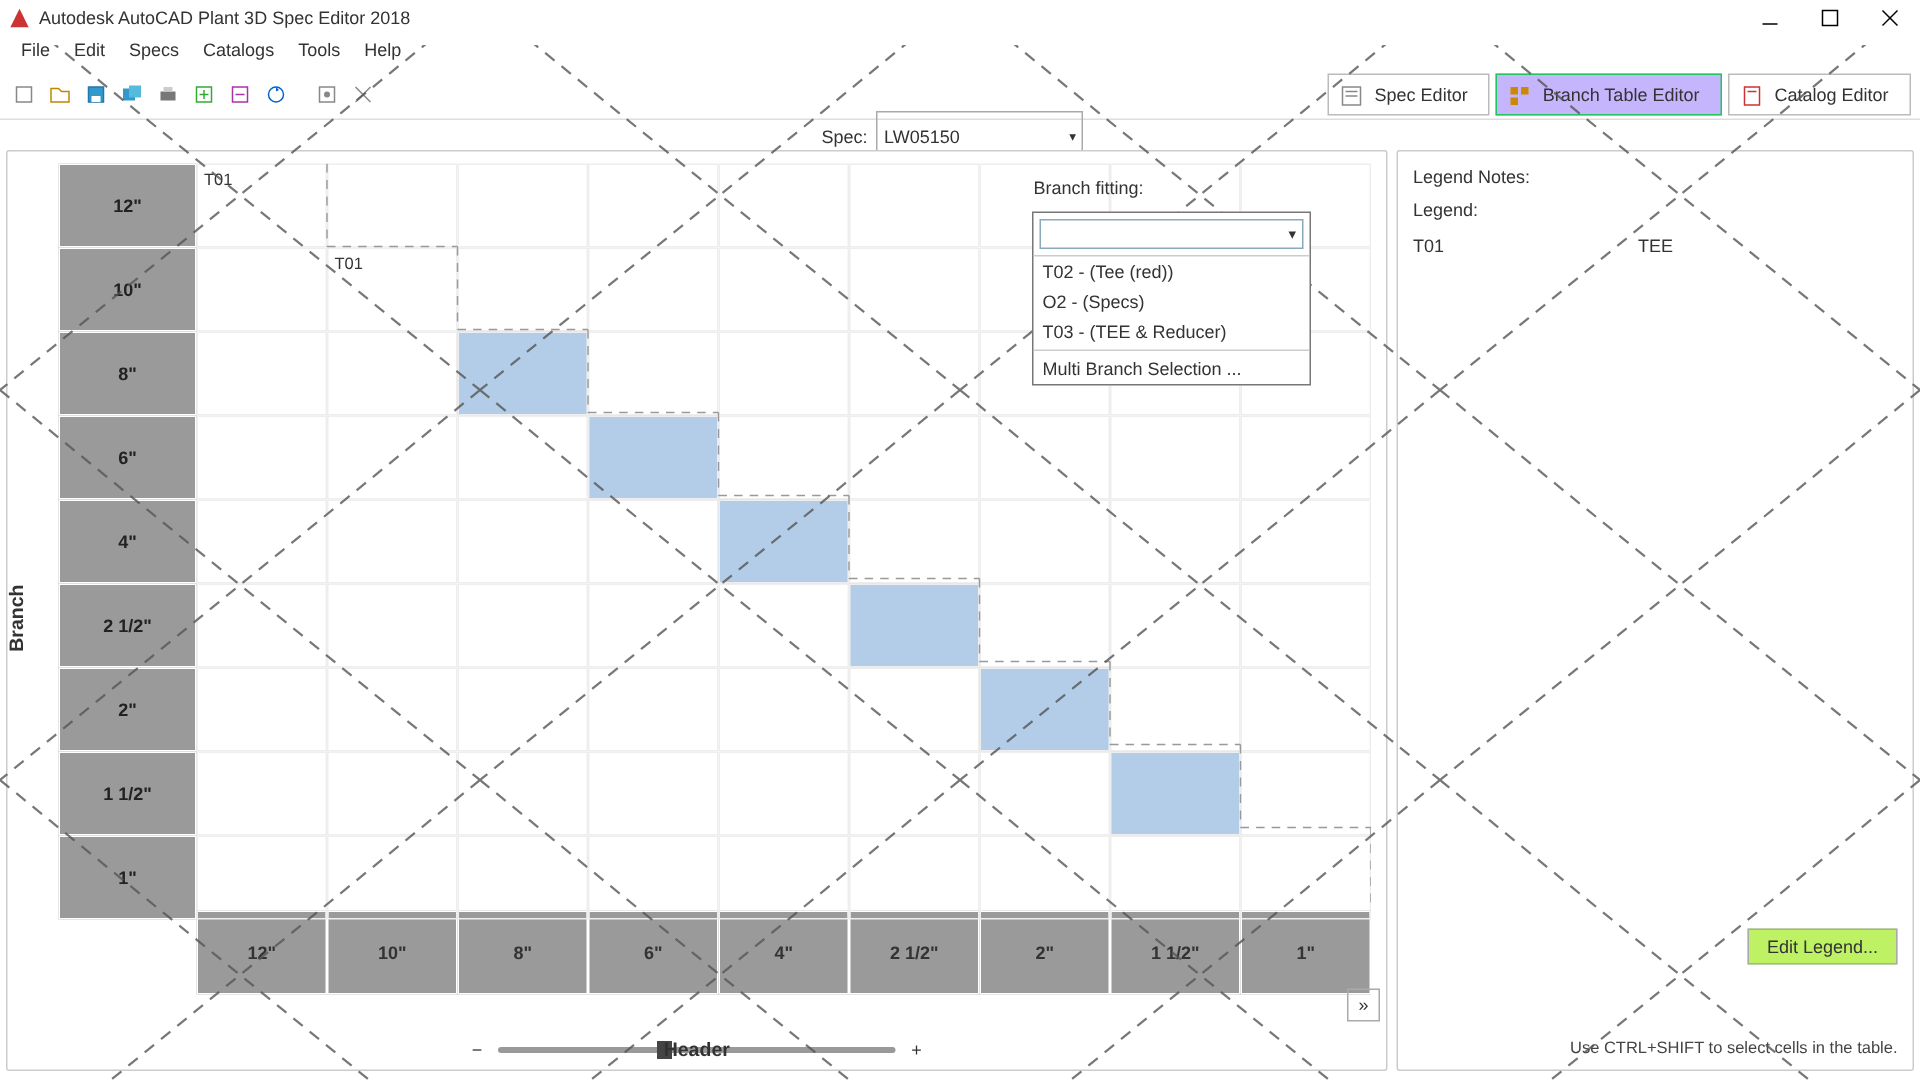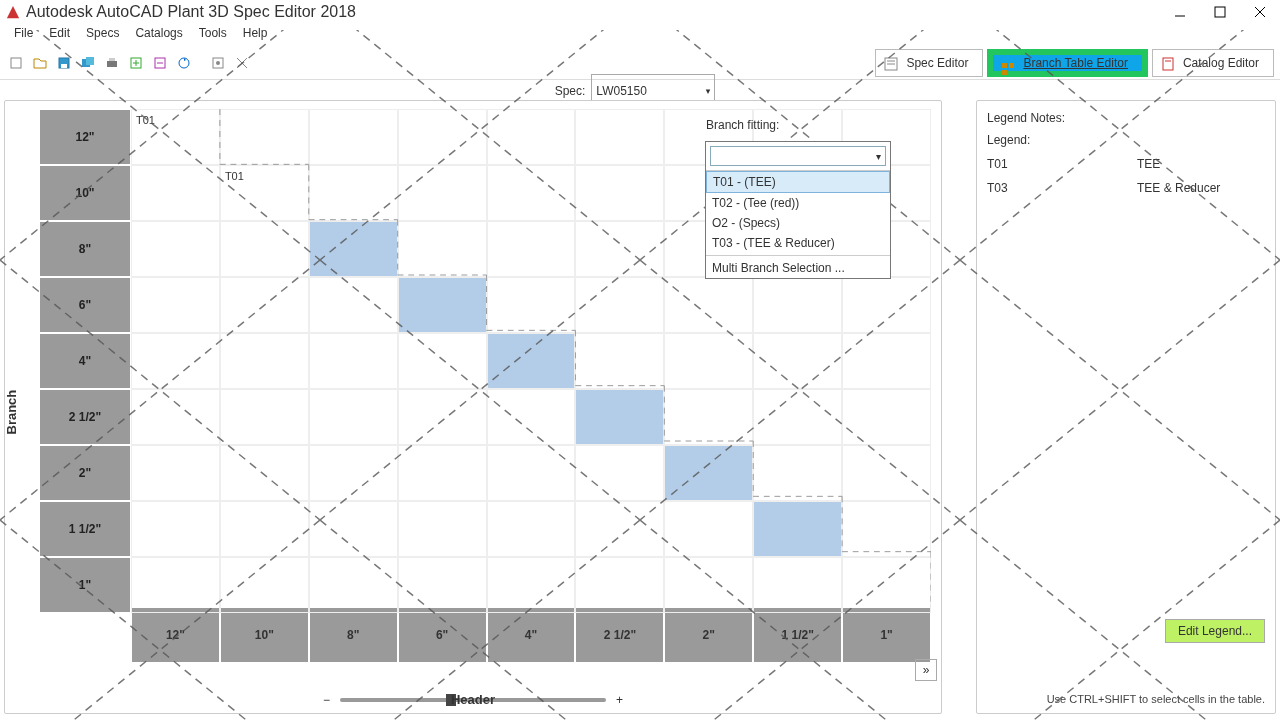--- a/index.html
+++ b/index.html
@@ -1,33 +1,33 @@
 <!DOCTYPE html>
 <html><head>
 <meta charset="utf-8">
 <style>
   * { box-sizing: border-box; margin: 0; padding: 0; font-family: "Segoe UI", Tahoma, sans-serif; font-size: 12px; color: #333; }
   body { background: #fff; width: 1280px; height: 720px; overflow: hidden; position: relative; }
   .titlebar { height: 24px; display: flex; align-items: center; padding-left: 6px; background: #fff; }
   .titlebar .logo { width: 14px; height: 14px; margin-right: 6px; }
-  .titlebar .title { flex: 1; font-size: 16px; }
+  .titlebar .title { flex: 1; font-size: 12px; }
   .titlebar .wbtn { width: 40px; height: 24px; display: flex; align-items: center; justify-content: center; }
   .menubar { height: 22px; display: flex; align-items: flex-start; padding-left: 6px; gap: 0; }
   .menubar span { padding: 2px 8px; }
   .toolbar { height: 34px; display: flex; align-items: center; padding: 0 6px; border-bottom: 1px solid #ddd; }
   .toolbar .tbtn { width: 20px; height: 20px; margin-right: 4px; display:flex; align-items:center; justify-content:center; }
   .toolbar .modebtn { height: 28px; padding: 0 14px 0 30px; border: 1px solid #bbb; display: flex; align-items: center; position: relative; margin-left: 4px; background:#fff; }
-  .toolbar .modebtn.active { border: 6px solid #22c55e; background: #0ea5e9; text-decoration: underline; }
+  .toolbar .modebtn.active { border: 1px solid #22c55e; background: #c4b5fd; }
   .toolbar .modebtn .ic { position:absolute; left:8px; top:7px; width:14px; height:14px; }
   .specrow { height: 22px; display:flex; align-items:center; justify-content:center; padding-right:10px; }
   .specrow .lbl { margin-right:6px; }
-  .specrow .combo { width:124px; height:18px; border:1px solid #aaa; display:flex; align-items:center; justify-content:space-between; padding:16px 4px;}
+  .specrow .combo { width:138px; height:18px; border:1px solid #aaa; display:flex; align-items:center; justify-content:space-between; padding:16px 4px;}
   .content { position:absolute; top:100px; left:4px; right:4px; bottom:6px; display:flex; }
   .branchpane { flex:1; border:1px solid #ccc; border-radius:2px; position:relative; margin-right:6px; background:#fff; overflow:hidden;}
-  .legendpane { width:300px; border:1px solid #ccc; border-radius:2px; padding:10px 10px; position:relative;margin-left:28px; }
+  .legendpane { width:345px; border:1px solid #ccc; border-radius:2px; padding:10px 10px; position:relative; }
   .legendpane .lheaders { display:flex; margin-top:14px; }
   .legendpane .lheaders div { font-weight:600; text-decoration: underline; }
   .legendpane .lrow { display:flex; margin-top:10px; }
   .legendpane .c1 { width:150px; }
   .legendpane .editbtn { position:absolute; right:10px; bottom:70px; border:1px solid #aaa; padding:4px 12px; background:#bef264;}
   .gridwrap { position:absolute; left:34px; top:8px; right:10px; bottom:50px; }
   .rowhdrs { position:absolute; left:0; top:0; width:92px; height:100%; }
   .rowhdr { height:56px; width:92px; background:#9a9a9a; border:1px solid #fff; display:flex; align-items:center; justify-content:center; font-weight:600; color:#222;}
   .colhdrs { position:absolute; left:92px; bottom:0; right:0; height:56px; display:flex; }
   .colhdr { flex:1; height:56px; background:#9a9a9a; border:1px solid #fff; display:flex; align-items:center; justify-content:center; font-weight:600;}
@@ -314,21 +314,20 @@
           </svg></div>
     </div>
 
     <div class="dropdown">
       <span class="dd-lbl">Branch fitting:</span>
       <div style="border-bottom:1px solid #ccc;">
         <div class="dd-sel">
             <span class="arr">▾</span>
           </div>
       </div>
-      <div class="item hl">T01 - (TEE)</div>
       <div class="item">T02 - (Tee (red))</div>
       <div class="item">O2 - (Specs)</div>
       <div class="item">T03 - (TEE &amp; Reducer)</div>
       <div class="sep"></div>
       <div class="item">Multi Branch Selection ...</div>
     </div>
 
     <div class="expand">
         <span>»</span>
       </div>
@@ -341,24 +340,20 @@
     </div>
     <span class="axis-header">Header</span>
   </div>
 
   <div class="legendpane">
     <div>Legend Notes:</div>
     <div style="margin-top:8px;">Legend:</div>
     <div class="lrow">
         <div class="c1">T01</div>
         <div>TEE</div>
-      </div>
-    <div class="lrow">
-        <div class="c1">T03</div>
-        <div>TEE &amp; Reducer</div>
       </div>
     <div class="editbtn">Edit Legend...</div>
     <div class="hint">Use CTRL+SHIFT to select cells in the table.</div>
   </div>
 </div>
 
 <div class="wm-overlay">
   <svg>
     <defs>
       <pattern id="xpat" width="320" height="260" patternUnits="userSpaceOnUse">

